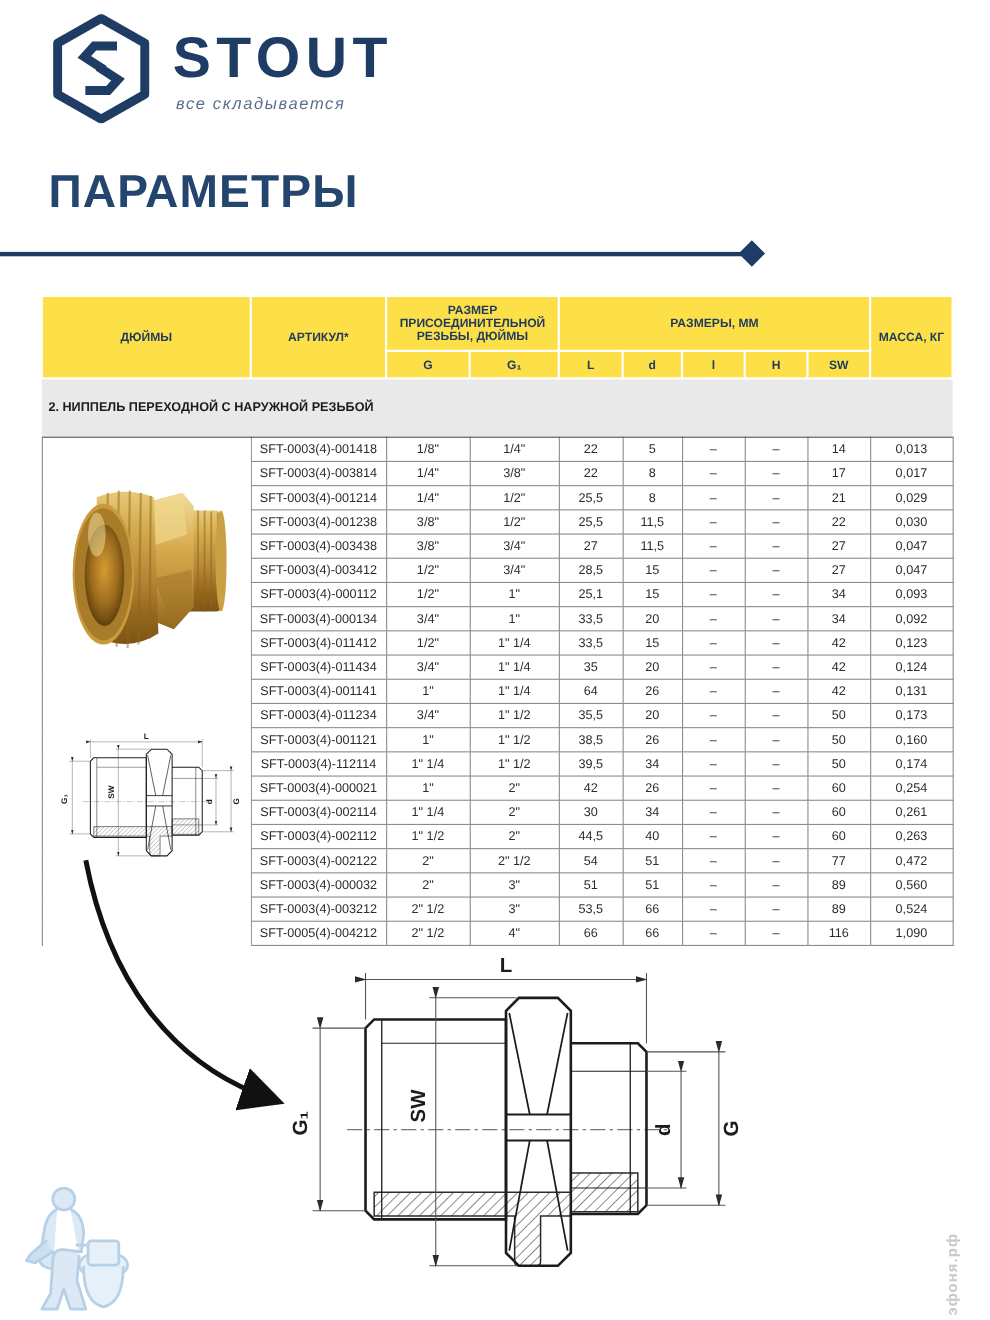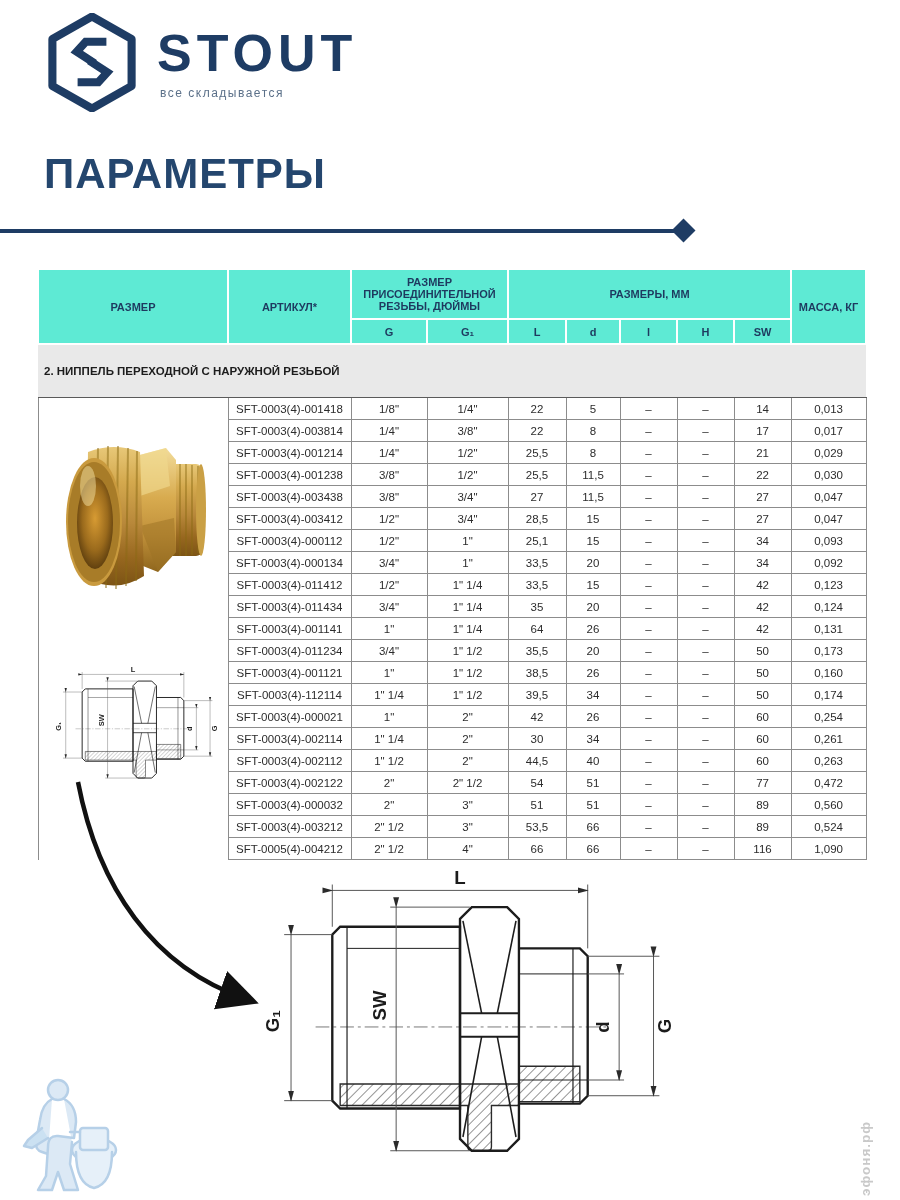--- a/index.html
+++ b/index.html
@@ -4,31 +4,31 @@
 <style>
   * { margin:0; padding:0; box-sizing:border-box; }
   body { background:#fff; font-family:"Liberation Sans", sans-serif; }
   .page { position:relative; width:900px; height:1200px; background:#fff; overflow:hidden; margin:0 auto; }
 
   
   .logo-wrap { position:absolute; left:45px; top:13px; display:flex; align-items:flex-start; }
   .logo-hex { width:94px; height:99px; }
   .logo-text-block { margin-left:18px; padding-top:14px; }
   .brand-name { font-size:52px; font-weight:bold; color:#1e3c64; letter-spacing:5px; line-height:1; }
-  .brand-tagline { font-size:12px; color:#5b7089; letter-spacing:1.5px; margin-top:7px; margin-left:3px; }
+  .brand-tagline { font-size:15px; color:#5b7089; letter-spacing:1.5px; margin-top:7px; margin-left:3px;font-style:italic; }
 
   
   .page-title { position:absolute; left:44px; top:150px; font-size:42px; font-weight:bold; color:#24466e; letter-spacing:1px; }
   .divider-line { position:absolute; left:0; top:229px; width:676px; height:4px; background:#1e3c64; }
   .divider-diamond { position:absolute; left:675px; top:222px; width:17px; height:17px; background:#1e3c64; transform:rotate(45deg); }
 
   
   .tbl-wrap { position:absolute; left:37px; top:268px; width:828px; }
   table.data-table { width:828px; border-collapse:collapse; table-layout:fixed; }
-  .data-table th { background:#5eead4; color:#1e3a5f; font-size:11px; font-weight:bold; text-align:center; vertical-align:middle; border:2px solid #fff; padding:2px 3px; }
+  .data-table th { background:#fde047; color:#1e3a5f; font-size:11px; font-weight:bold; text-align:center; vertical-align:middle; border:2px solid #fff; padding:2px 3px; }
   .data-table thead tr.hrow1 th { height:50px; }
   .data-table thead tr.hrow2 th { height:25px; }
   .data-table td.section-cell { background:#e9e9e9; color:#1c1c1c; font-size:11.5px; font-weight:bold; text-align:left; padding:20px 6px; border-top:2px solid #5a5a5a; border-bottom:1px solid #5a5a5a; }
   .data-table tbody td { border:1px solid #8c8c8c; font-size:11.5px; color:#2c2c2c; text-align:center; vertical-align:middle; height:22px; padding:1px 2px; background:#fff; }
   .data-table tbody td.sketch-cell { vertical-align:top; padding:0; position:relative; border-bottom:none; }
   .sketch-inner { position:relative; width:100%; height:100%; }
   .photo-box { position:relative; margin:28px auto 0 auto; width:150px; height:212px; }
   .smalldraw-box { position:relative; margin:6px auto 0 auto; width:176px; height:168px; }
 
   
@@ -70,21 +70,21 @@
           <col style="width:81px">
         <col style="width:58px">
           <col style="width:54px">
           <col style="width:57px">
           <col style="width:57px">
         <col style="width:57px">
           <col style="width:75px">
       </colgroup>
       <thead>
         <tr class="hrow1">
-          <th rowspan="2">РАЗМЕР</th>
+          <th rowspan="2">ДЮЙМЫ</th>
           <th rowspan="2">АРТИКУЛ*</th>
           <th colspan="2">РАЗМЕР ПРИСОЕДИНИТЕЛЬНОЙ РЕЗЬБЫ, ДЮЙМЫ</th>
           <th colspan="5">РАЗМЕРЫ, ММ</th>
           <th rowspan="2">МАССА, КГ</th>
         </tr>
         <tr class="hrow2">
           <th>G</th>
           <th>G₁</th>
           <th>L</th>
           <th>d</th>

